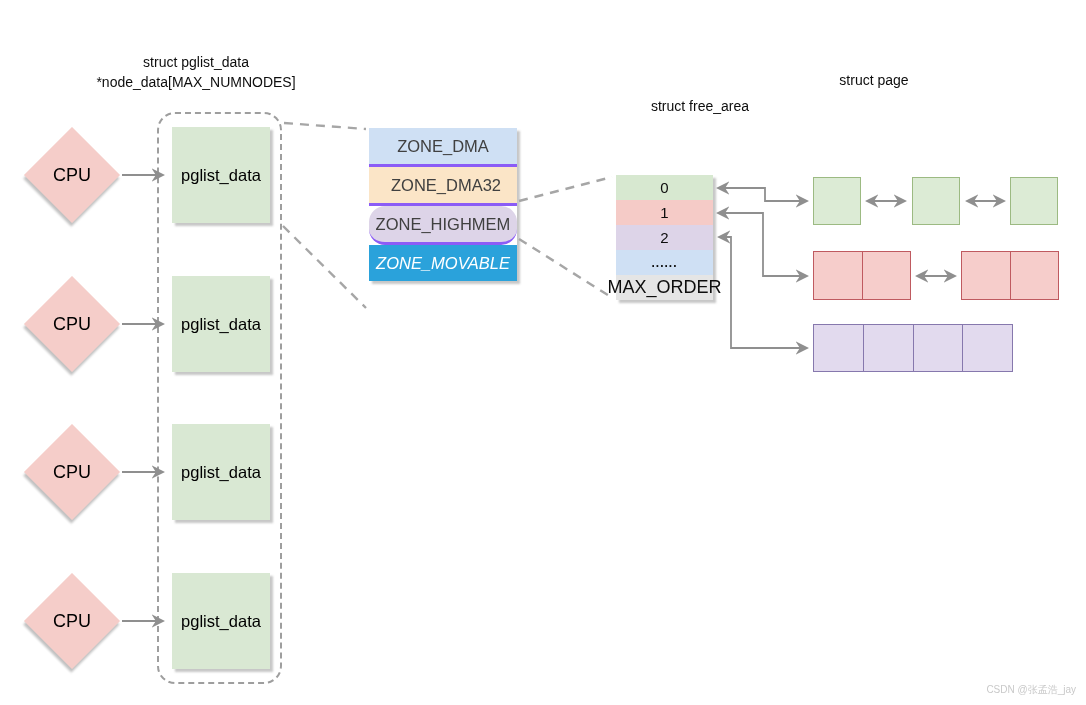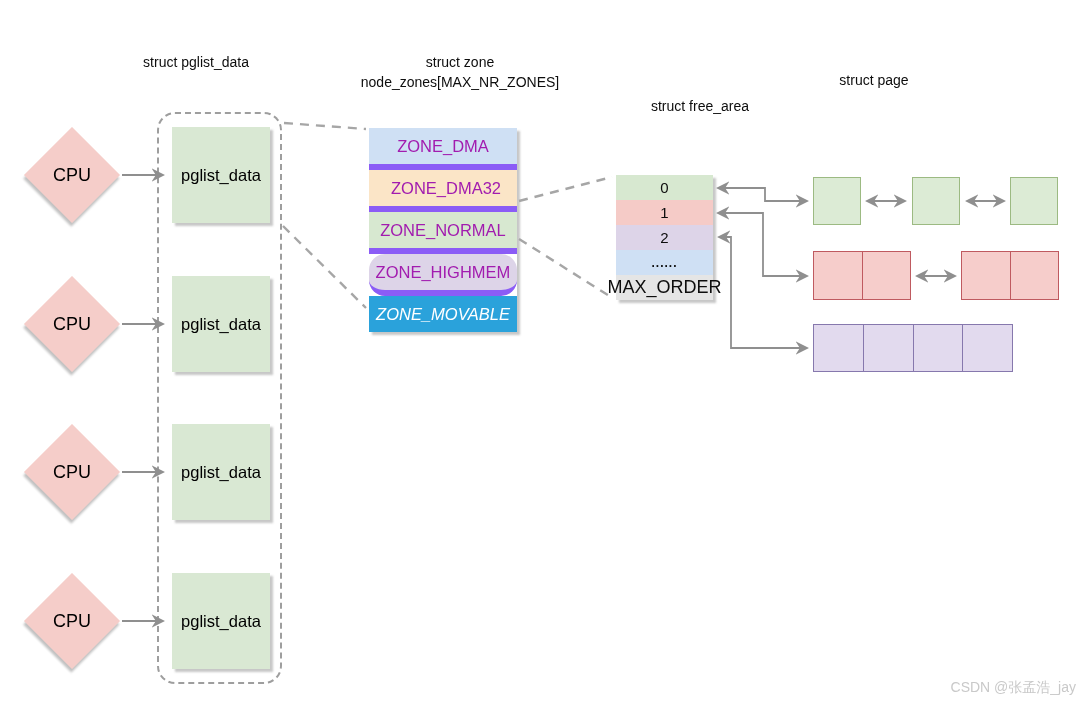--- a/index.html
+++ b/index.html
@@ -17,22 +17,22 @@
     font-size:18px;color:#000;}
   
   .pgbox{position:absolute;left:172px;width:98px;height:96px;background:#d9e8d3;
     box-shadow:3px 3px 2px rgba(130,130,130,0.45);display:flex;align-items:center;justify-content:center;
     font-size:16.5px;color:#000;text-align:center;}
   .dashed-container{position:absolute;left:157px;top:112px;width:125px;height:572px;
     border:2.5px dashed #9e9e9e;border-radius:18px;box-sizing:border-box;}
   
   .zone-stack{position:absolute;left:369px;top:128px;width:148px;
     box-shadow:3px 3px 2px rgba(130,130,130,0.45);}
-  .zone-row{height:36px;border-bottom:6px solid #8b5cf6;display:flex;align-items:center;justify-content:center;
-    font-size:16.5px;color:#a21caf;}
+  .zone-row{height:36px;border-bottom:3px solid #8b5cf6;display:flex;align-items:center;justify-content:center;
+    font-size:16.5px;color:#404040;}
   .zone-row:last-child{border-bottom:none;}
   .z0{background:#cfe0f4;} .z1{background:#fbe5c7;padding-left:6px;} .z2{background:#d7e8d0;}
   .z3{background:#ddd4e8;border-radius:16px;} .z4{background:#2aa2db;color:#ffffff;font-style:italic;}
   
   .free-table{position:absolute;left:616px;top:175px;width:97px;
     box-shadow:3px 3px 2px rgba(130,130,130,0.45);}
   .free-row{height:25px;display:flex;align-items:center;justify-content:center;
     font-size:15px;color:#0d0d0d;}
   .f0{background:#d7e8d0;} .f1{background:#f5cbc7;} .f2{background:#ddd4e8;}
   .f3{background:#cfe0f4;font-weight:bold;letter-spacing:1px;font-size:12px;}
@@ -42,33 +42,30 @@
   .green-box{width:48px;height:48px;background:#dcebd5;border:1.6px solid #9cba82;}
   .pink-pair{width:98px;height:49px;background:#f6cdcb;border:1.6px solid #bf5a60;display:flex;}
   .pink-pair .cell{flex:1;border-left:1.4px solid #bf5a60;}
   .pink-pair .cell:first-child{border-left:none;}
   .purple-group{width:200px;height:48px;background:#e2daee;border:1.6px solid #8678ad;display:flex;}
   .purple-group .cell{flex:1;border-left:1.4px solid #8678ad;}
   .purple-group .cell:first-child{border-left:none;}
   
   .overlay{position:absolute;left:0;top:0;width:1086px;height:705px;pointer-events:none;}
   
-  .watermark{position:absolute;right:10px;bottom:8px;font-size:14px;color:#c9c9c9;}
+  .watermark{position:absolute;right:10px;bottom:8px;font-size:10px;color:#c9c9c9;}
 </style>
 </head>
 <body>
 
 <div class="canvas">
 
   <div class="hdr" style="left:36px;top:52px;width:320px;">
     <div>struct pglist_data</div>
-  </div>
-  <div class="hdr" style="left:330px;top:52px;width:260px;">
-    <div>struct zone</div>
-    <div>node_zones[MAX_NR_ZONES]</div>
+    <div>*node_data[MAX_NUMNODES]</div>
   </div>
   <div class="hdr" style="left:590px;top:52px;width:220px;margin-top:44px;">
     <div>struct free_area</div>
   </div>
   <div class="hdr" style="left:804px;top:70px;width:140px;">
     <div>struct page</div>
   </div>
 
   <div class="dashed-container"></div>
 
@@ -90,21 +87,20 @@
   </div>
 
   <div class="pgbox" style="top:127px;">pglist_data</div>
   <div class="pgbox" style="top:276px;">pglist_data</div>
   <div class="pgbox" style="top:424px;">pglist_data</div>
   <div class="pgbox" style="top:573px;">pglist_data</div>
 
   <div class="zone-stack">
     <div class="zone-row z0">ZONE_DMA</div>
     <div class="zone-row z1">ZONE_DMA32</div>
-    <div class="zone-row z2">ZONE_NORMAL</div>
     <div class="zone-row z3">ZONE_HIGHMEM</div>
     <div class="zone-row z4">ZONE_MOVABLE</div>
   </div>
 
   <div class="free-table">
     <div class="free-row f0">0</div>
     <div class="free-row f1">1</div>
     <div class="free-row f2">2</div>
     <div class="free-row f3">......</div>
     <div class="free-row f4">MAX_ORDER</div>

